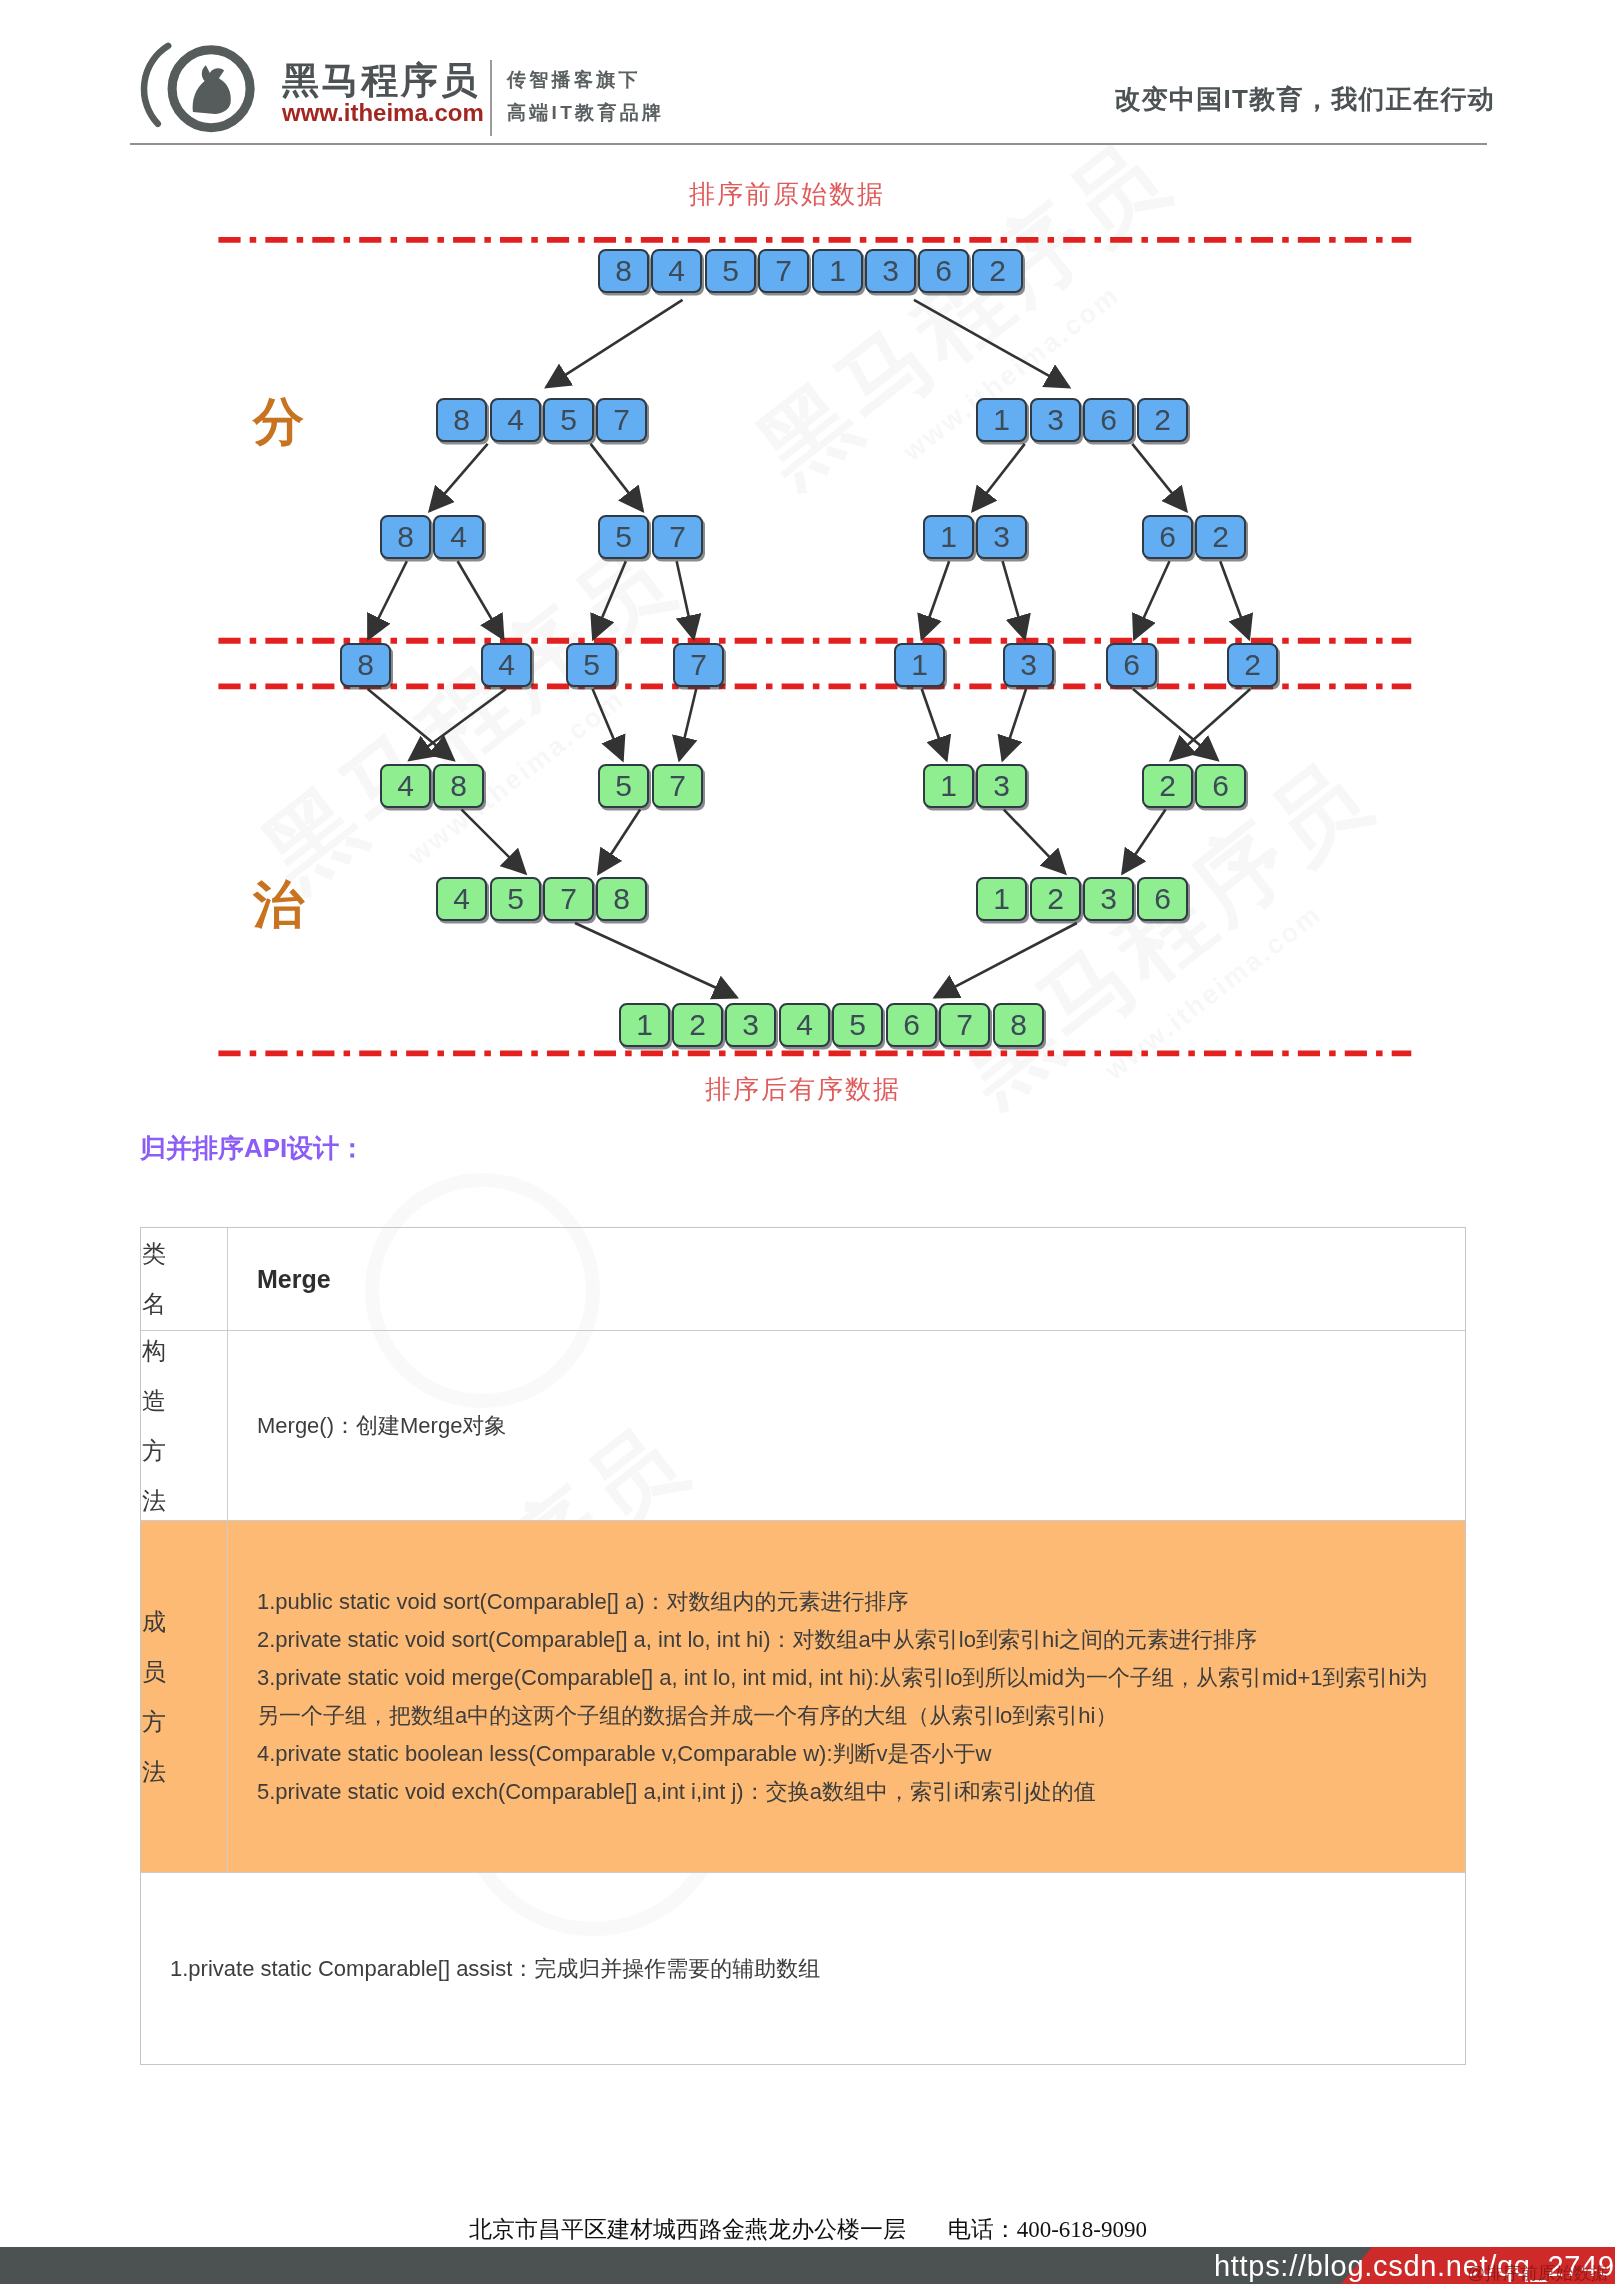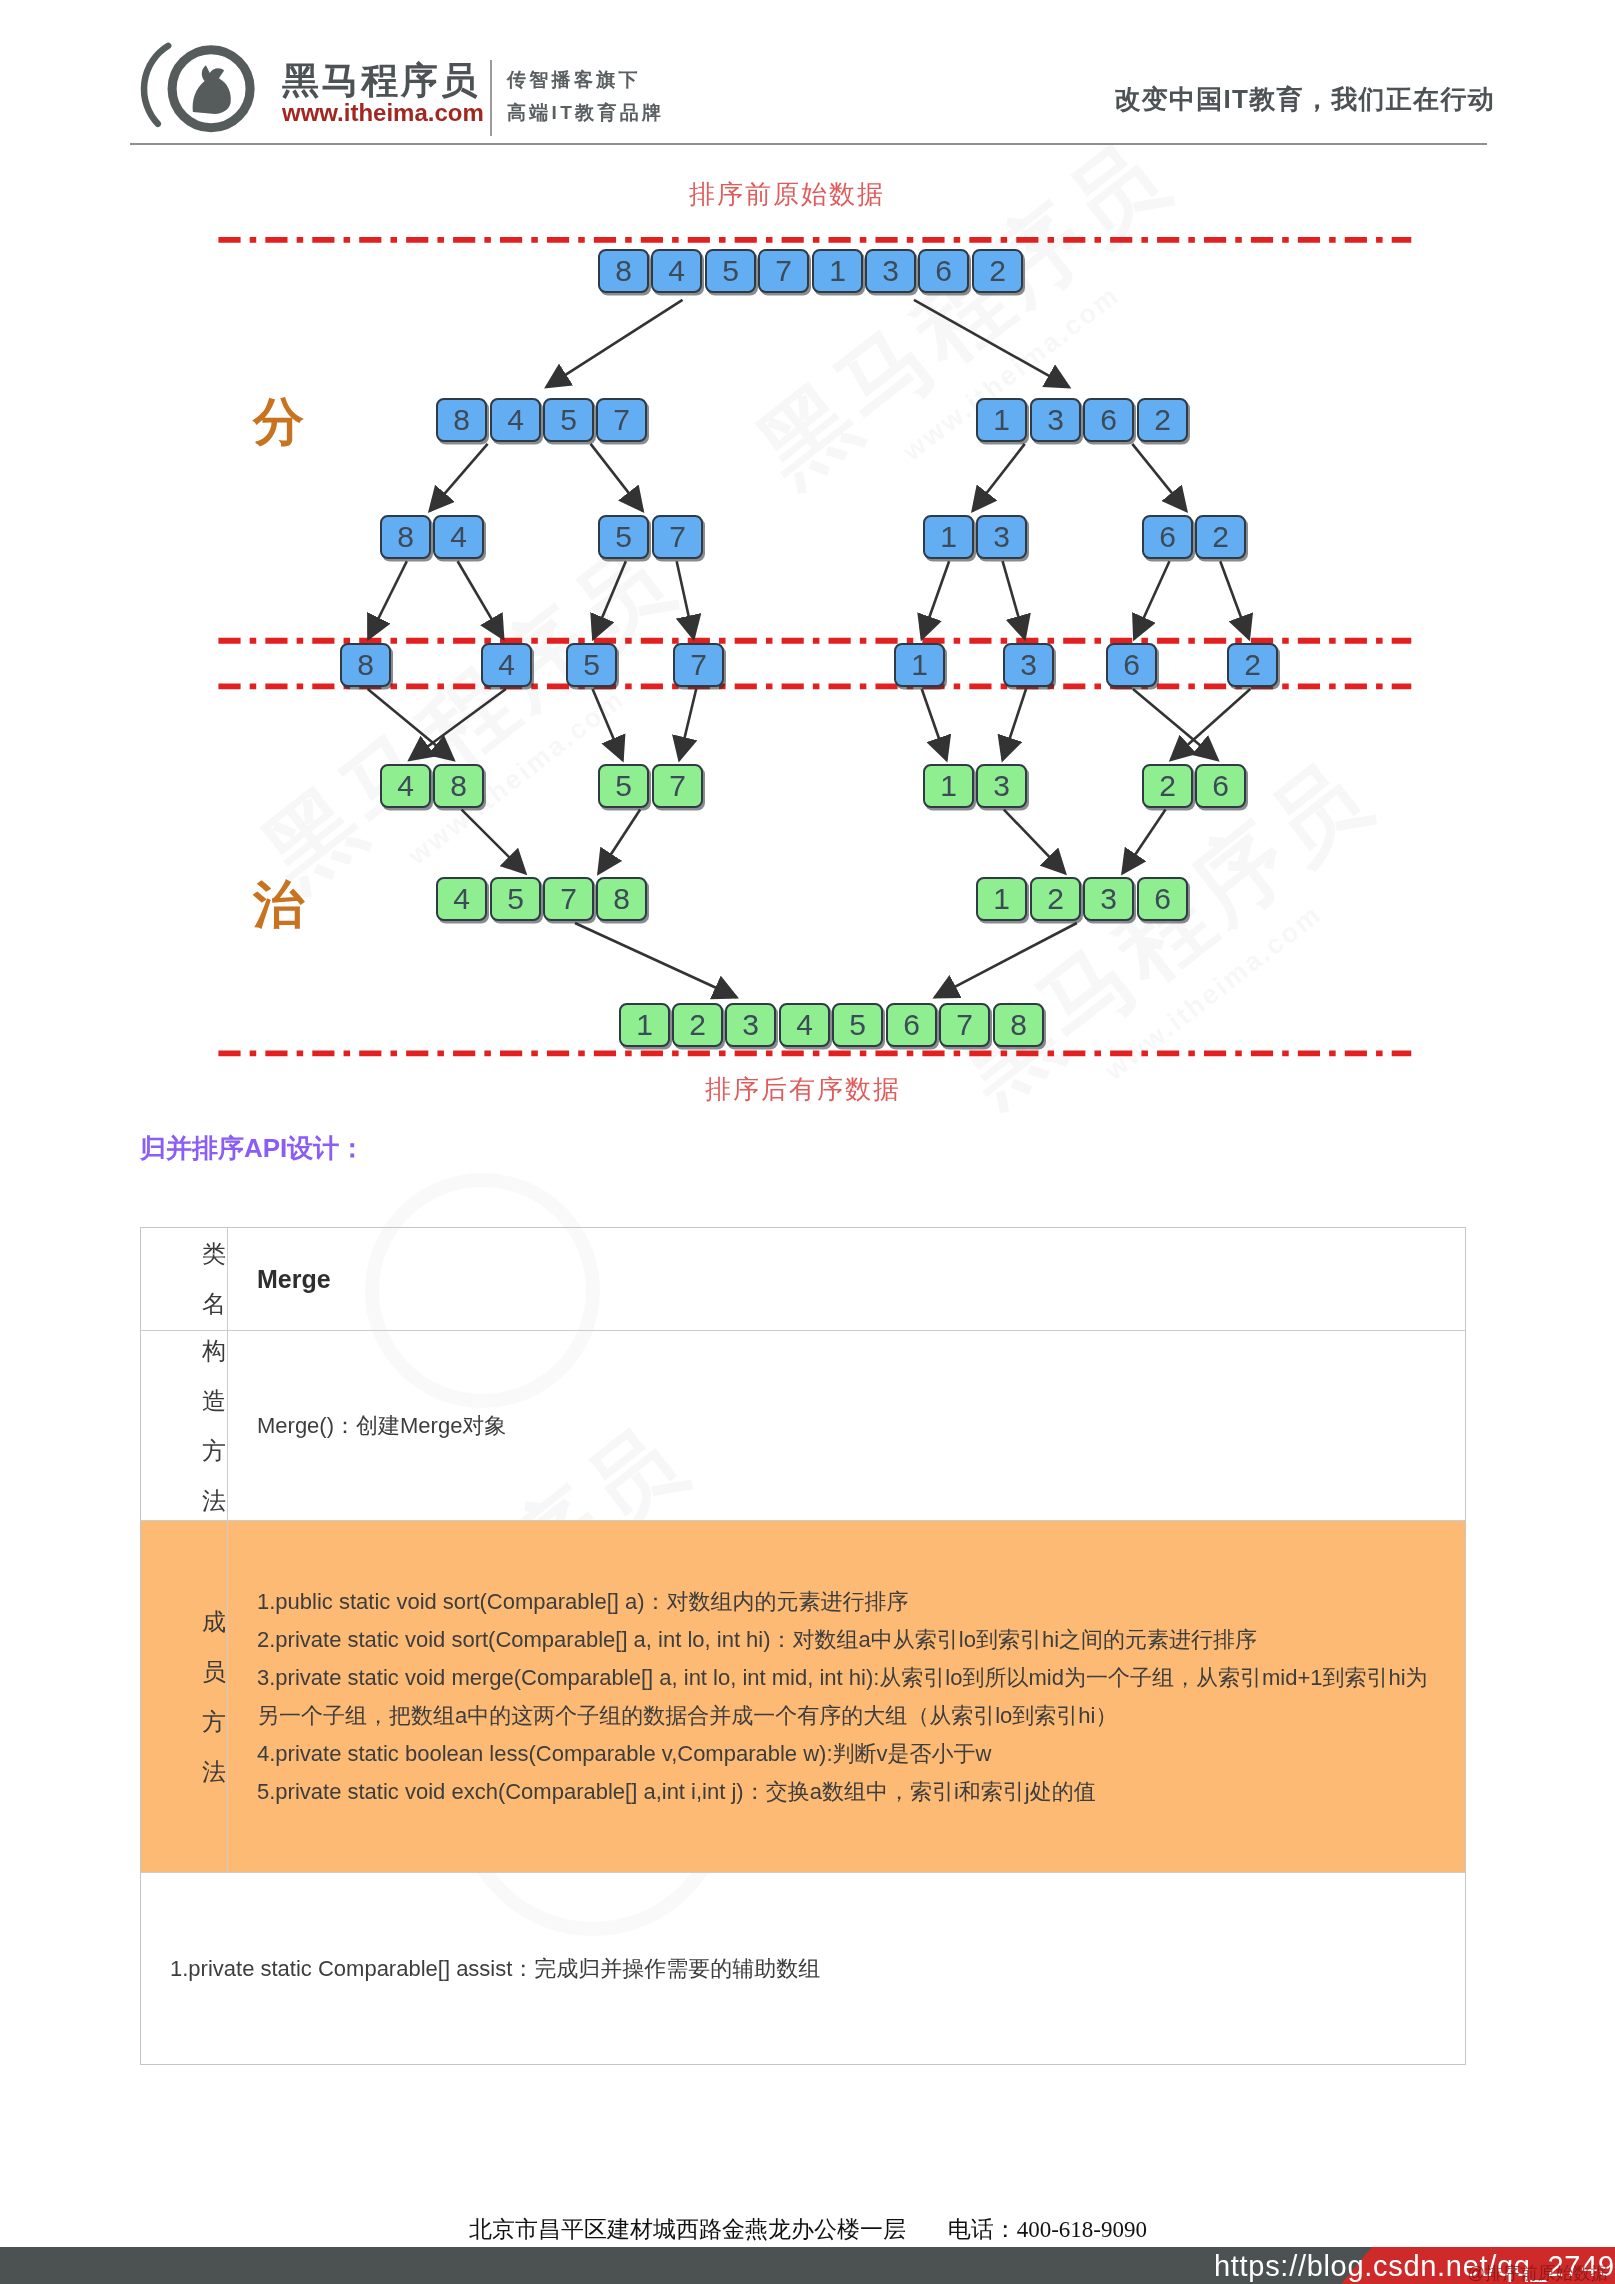--- a/index.html
+++ b/index.html
@@ -27,21 +27,21 @@
              box-shadow: 2px 2.6px 0 rgba(40,45,50,0.55); display: flex; align-items: center; justify-content: center;
              font-size: 30px; color: #3d4a57; z-index: 2; }
   #diagram-svg { position: absolute; left: 0; top: 0; z-index: 1; pointer-events: none; }
 
   
   .api-heading { position: absolute; left: 140px; top: 1131px; font-size: 26px; font-weight: bold; color: #8b5cf6; z-index: 2; }
   .api-table { position: absolute; left: 140px; top: 1227px; width: 1326px; border: 1.3px solid #c5c5c5; z-index: 2; background: transparent; }
   .t-row { display: flex; border-top: 1.3px solid #cccccc; }
   .t-row:first-child { border-top: none; }
   .t-row.shaded { background: #fdba74; }
-  .t-head { width: 87px; border-right: 1.3px solid #cccccc; display: flex; align-items: center; justify-content: flex-end; }
+  .t-head { width: 87px; border-right: 1.3px solid #cccccc; display: flex; align-items: center; justify-content: flex-start; }
   .t-head .vhead { width: 26px; word-break: break-all; text-align: center; font-size: 24px; line-height: 50px; color: #3a3a3a; }
   .t-body { flex: 1; display: flex; flex-direction: column; justify-content: center; padding: 13px 16.3px 13px 29px; }
   .t-body p { margin: 0; font-size: 22px; line-height: 38px; color: #3d3d3d; }
   .t-body.cls p { font-size: 25px; font-weight: bold; color: #2e2e2e; }
 
   
   .footer-line { position: absolute; left: 0; top: 2207px; width: 100%; text-align: center; font-family: "Liberation Serif","DejaVu Serif",serif; font-size: 23px; color: #111; z-index: 2; margin-top: 7px; }
   .footer-line .gap { display: inline-block; width: 36px; }
   .bottom-bar { position: absolute; left: 0; top: 2247px; width: 1616px; height: 37px; background: #4b5251; z-index: 3; }
   .bottom-red { position: absolute; left: 1341px; top: 0; width: 274px; height: 37px; background: #ce2a2a; clip-path: polygon(31px 0, 100% 0, 100% 100%, 0 100%); }

